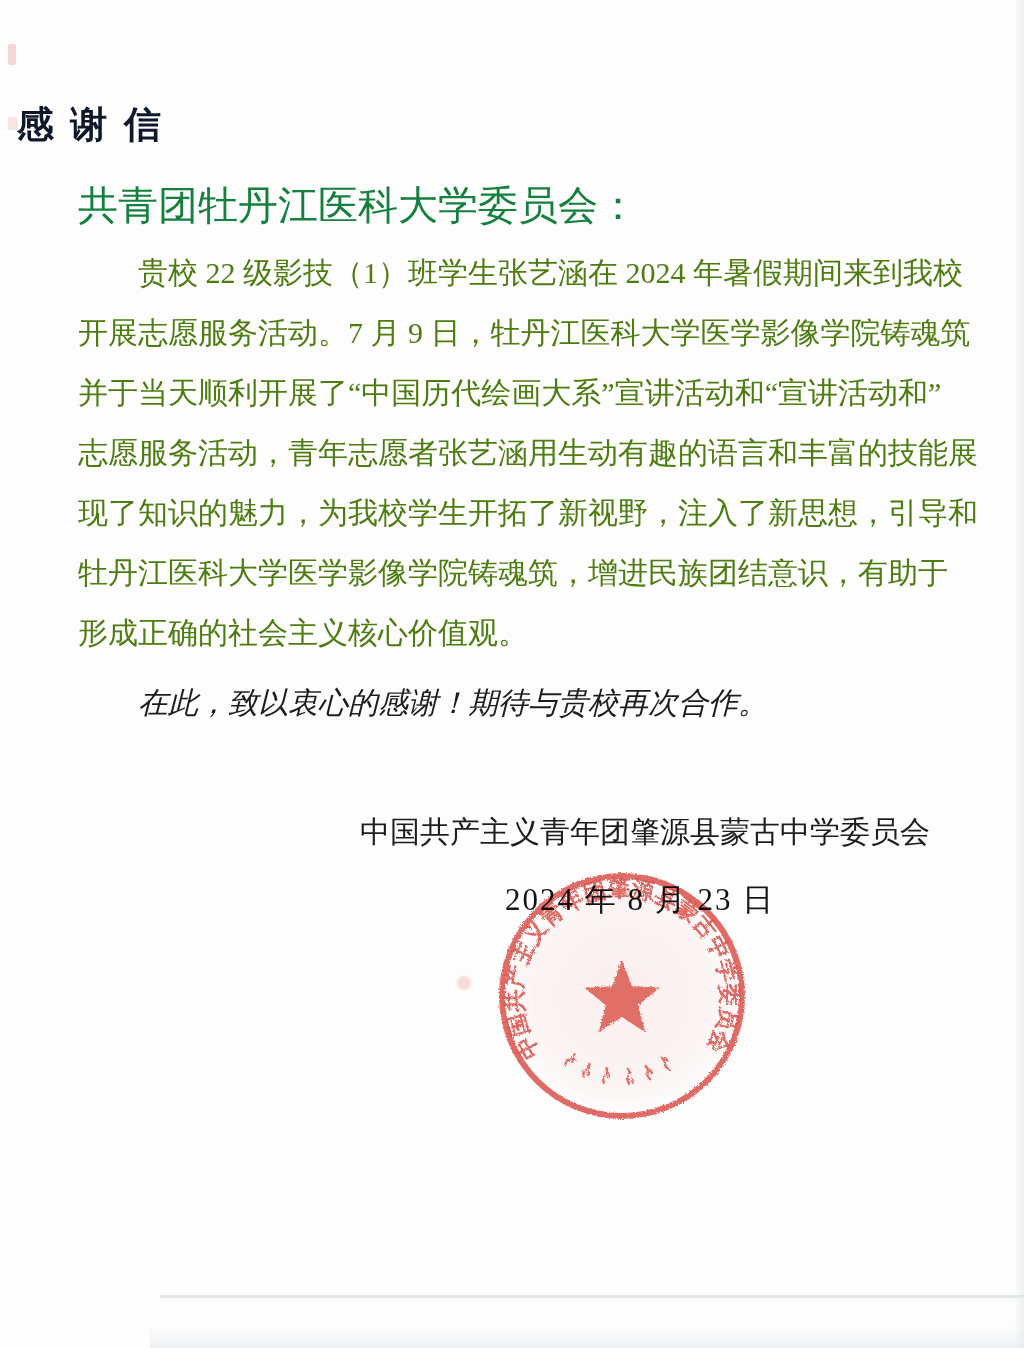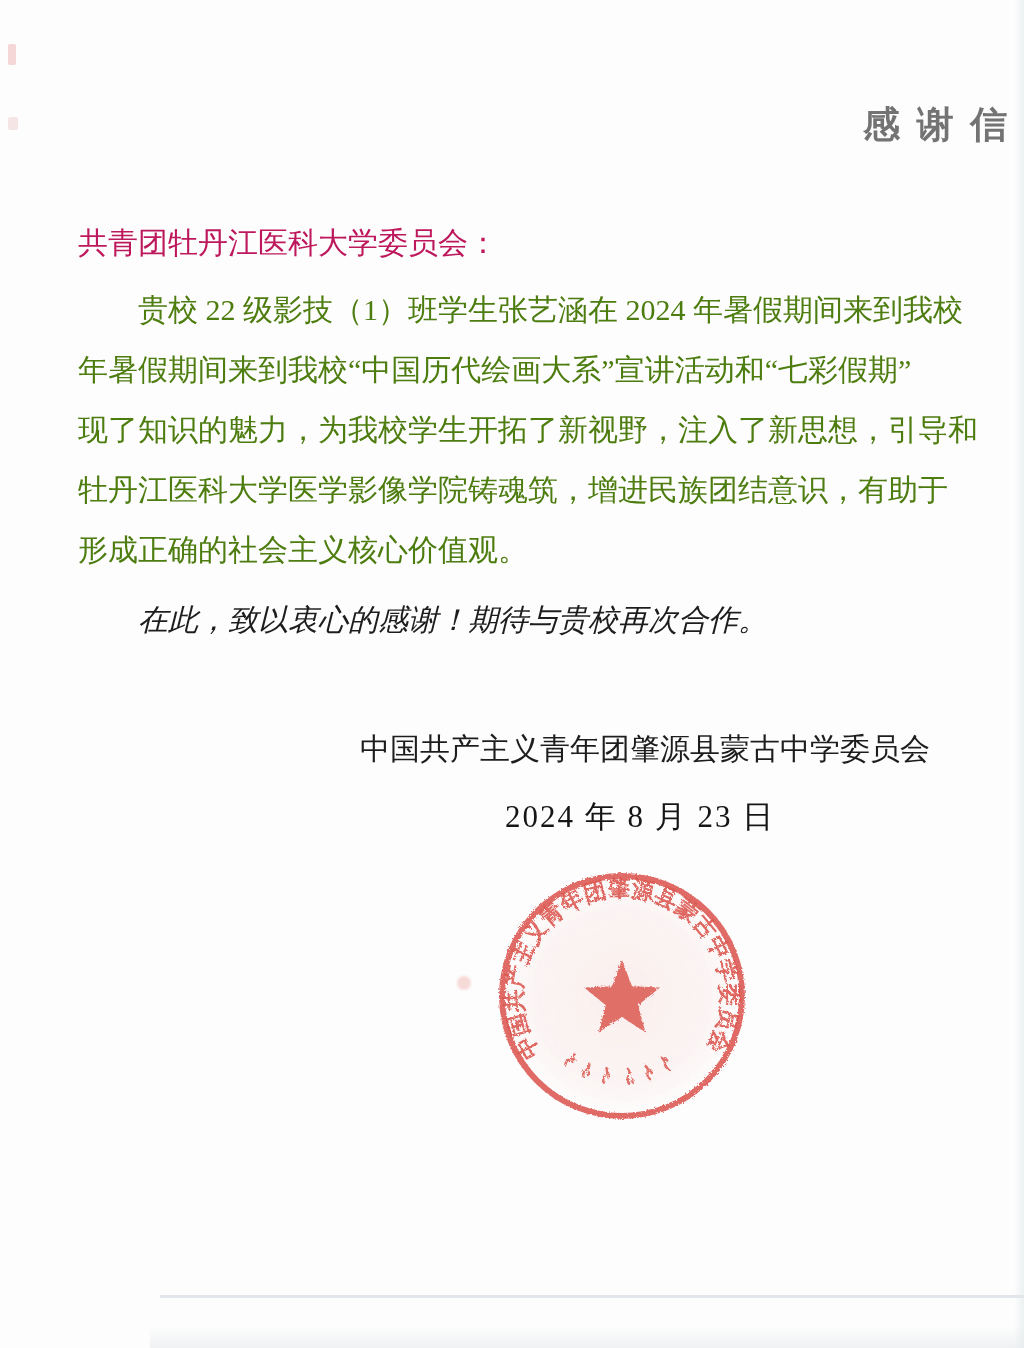--- a/index.html
+++ b/index.html
@@ -13,33 +13,33 @@
     height: 1348px;
     background: #fdfdfd;
     overflow: hidden;
     font-family: "Liberation Serif", "DejaVu Serif", serif;
     color: #1c1c1c;
   }
   .title {
     margin-top: 100px;
     height: 50px;
     line-height: 50px;
-    text-align: right;
+    text-align: left;
     font-size: 37px;
     font-weight: bold;
     letter-spacing: 0.45em;
     text-indent: 0.45em; 
-    color: #737373;
+    color: #0f172a;
   }
   .salutation {
-    margin: 68px 0 0 78px;
+    margin: 31px 0 0 78px;
     height: 50px;
     line-height: 50px;
-    font-size: 30px;
-    color: #be185d;
+    font-size: 40px;
+    color: #15803d;
   }
   .body-block {
     margin: 12px 0 0 78px;
     width: 880px;
   }
   .body-line {
     height: 60px;
     line-height: 60px;
     font-size: 30px;
     white-space: nowrap;
@@ -141,21 +141,23 @@
 
   <div class="artifact-a"></div>
   <div class="artifact-b"></div>
 
   <div class="title">感谢信</div>
 
   <div class="salutation">共青团牡丹江医科大学委员会：</div>
 
   <div class="body-block">
     <div class="body-line indent">贵校 22 级影技（1）班学生张艺涵在 2024 年暑假期间来到我校</div>
-    <div class="body-line">年暑假期间来到我校“中国历代绘画大系”宣讲活动和“七彩假期”</div>
+    <div class="body-line">开展志愿服务活动。7 月 9 日，牡丹江医科大学医学影像学院铸魂筑</div>
+    <div class="body-line">并于当天顺利开展了“中国历代绘画大系”宣讲活动和“宣讲活动和”</div>
+    <div class="body-line">志愿服务活动，青年志愿者张艺涵用生动有趣的语言和丰富的技能展</div>
     <div class="body-line">现了知识的魅力，为我校学生开拓了新视野，注入了新思想，引导和</div>
     <div class="body-line">牡丹江医科大学医学影像学院铸魂筑，增进民族团结意识，有助于</div>
     <div class="body-line">形成正确的社会主义核心价值观。</div>
   </div>
 
   <div class="para2">在此，致以衷心的感谢！期待与贵校再次合作。</div>
 
   <div class="sign-block">
     <div class="signature">中国共产主义青年团肇源县蒙古中学委员会</div>
     <div class="dateline">2024 年 8 月 23 日</div>

